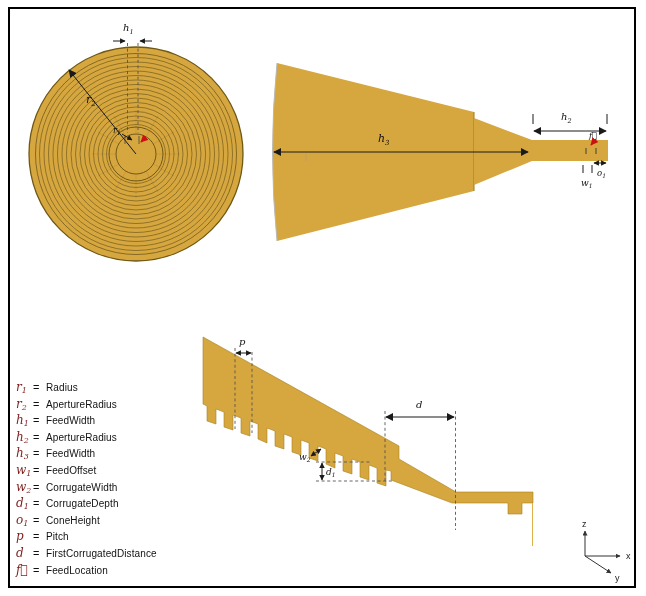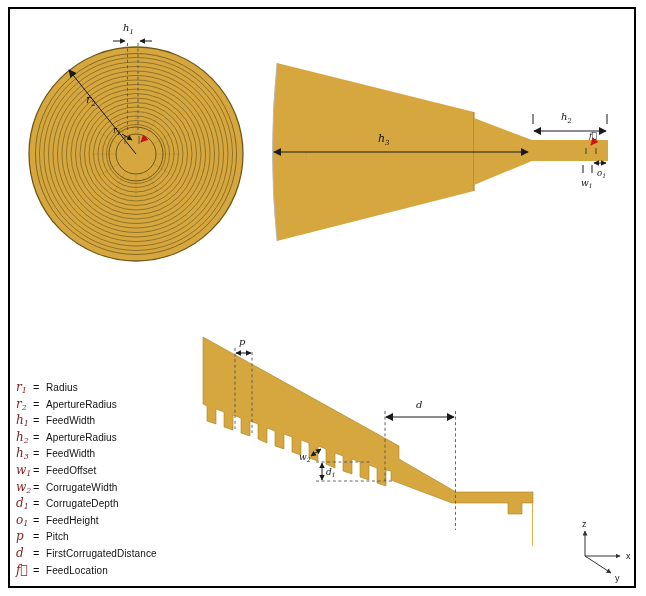--- a/index.html
+++ b/index.html
@@ -207,21 +207,21 @@
         <span class="lname">CorrugateWidth</span>
       </div>
     <div class="lrow">
         <span class="lsym"><span>d</span><span class="lsub">1</span></span>
         <span class="leq">=</span>
         <span class="lname">CorrugateDepth</span>
       </div>
     <div class="lrow">
         <span class="lsym"><span>o</span><span class="lsub">1</span></span>
         <span class="leq">=</span>
-        <span class="lname">FeedHeight</span>
+        <span class="lname">ConeHeight</span>
       </div>
     <div class="lrow">
         <span class="lsym"><span>p</span><span class="lsub"></span></span>
         <span class="leq">=</span>
         <span class="lname">Pitch</span>
       </div>
     <div class="lrow">
         <span class="lsym"><span>d</span><span class="lsub"></span></span>
         <span class="leq">=</span>
         <span class="lname">FirstCorrugatedDistance</span>

